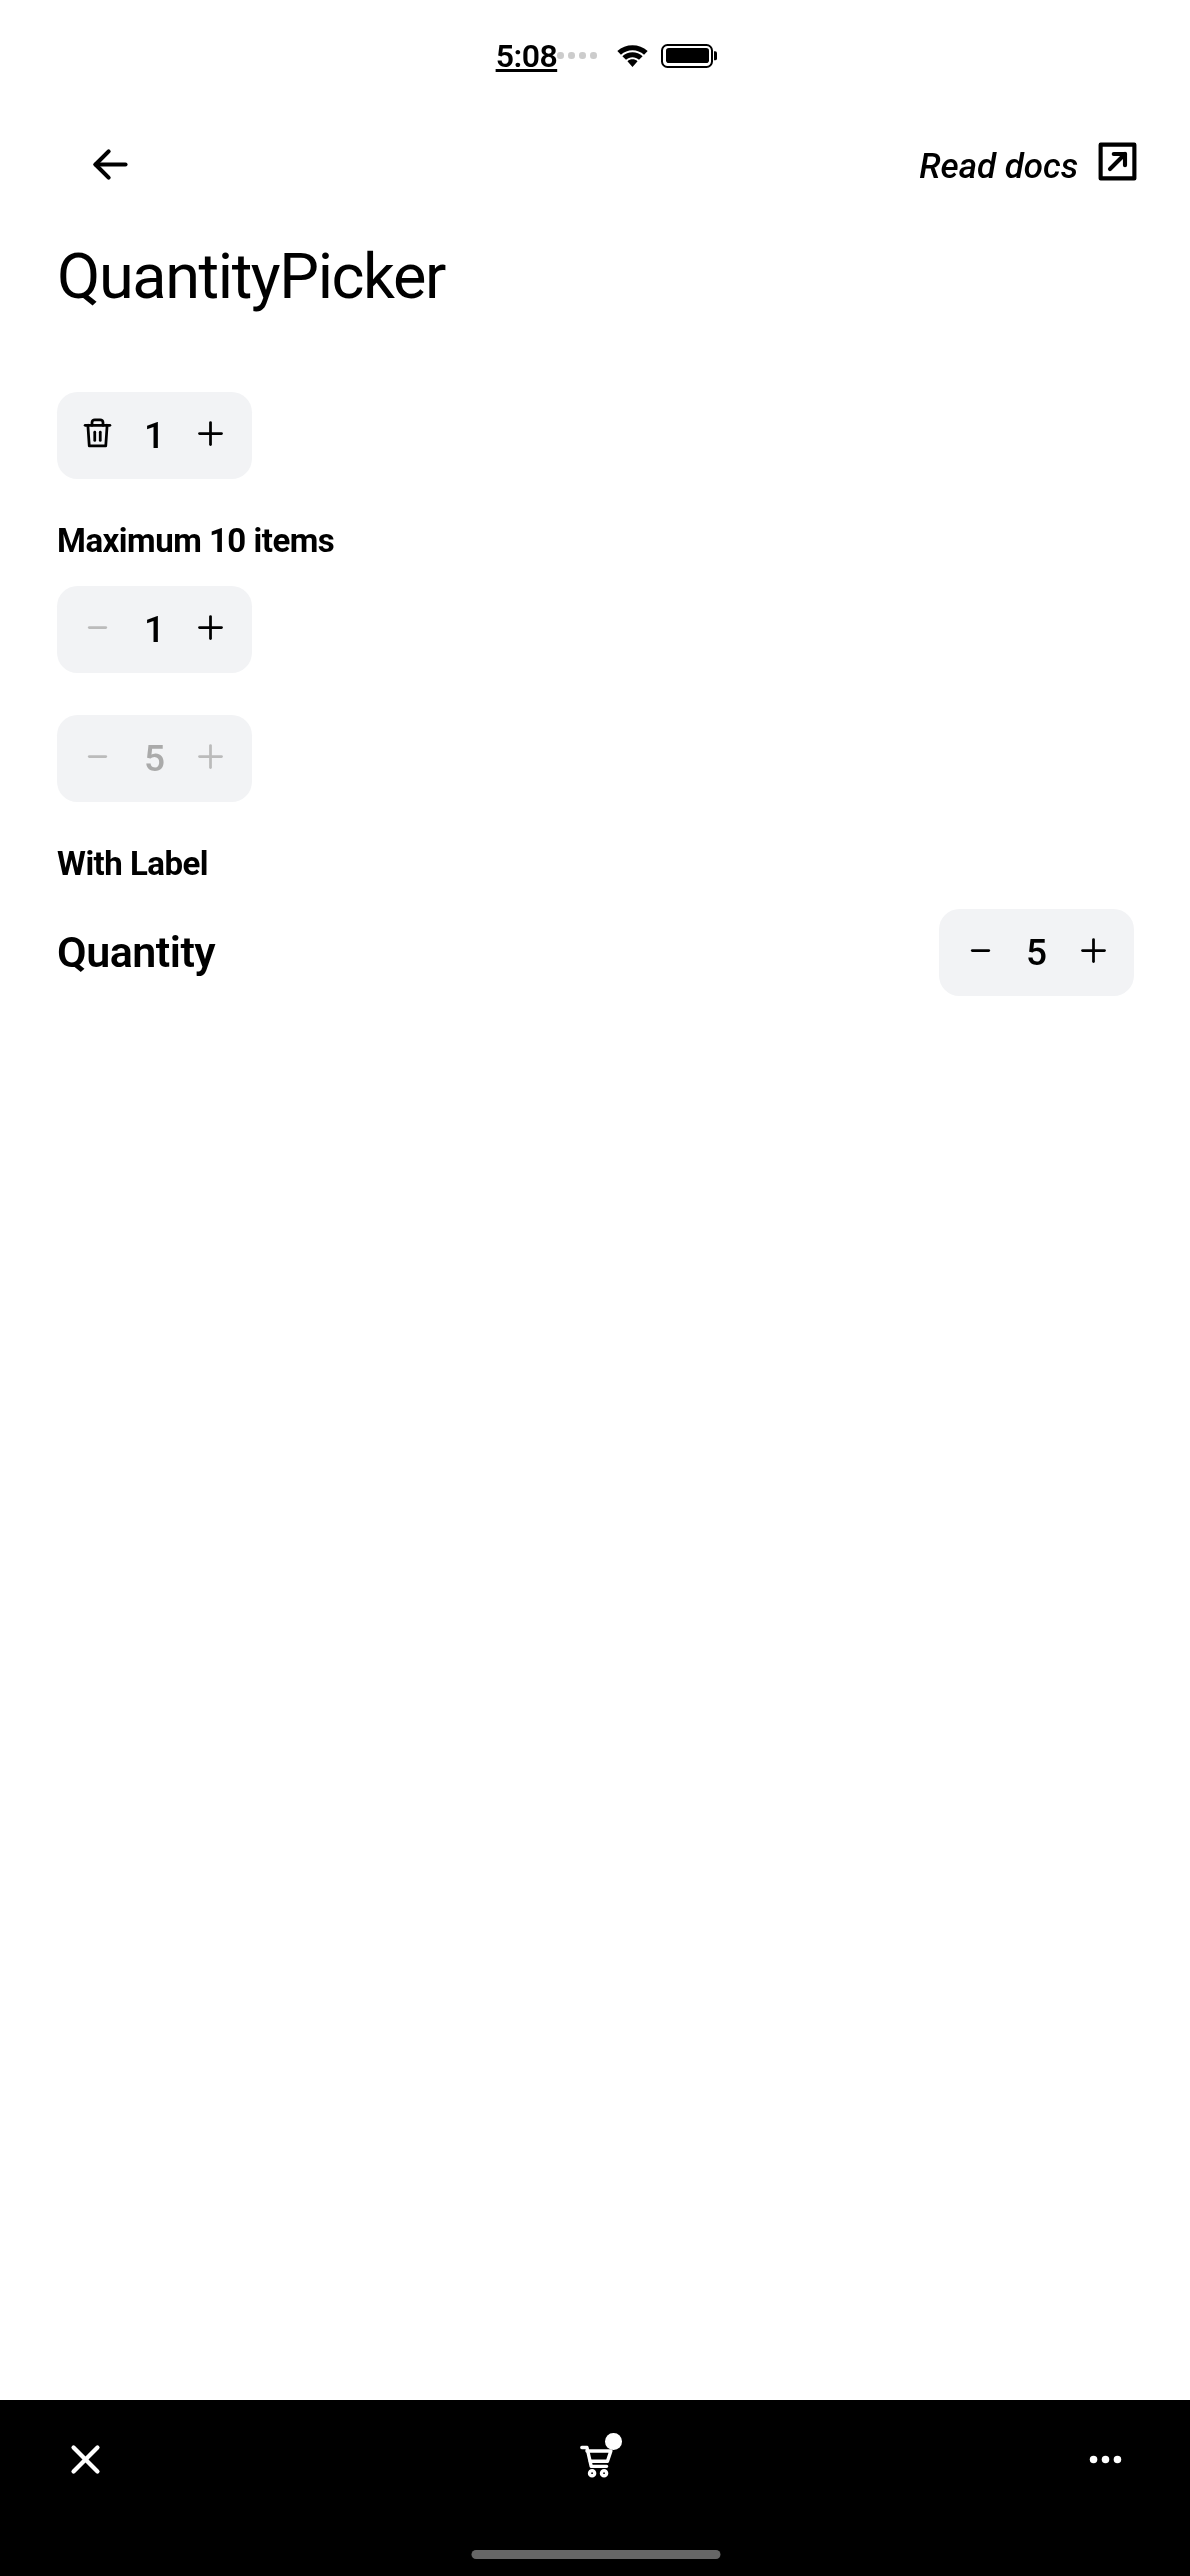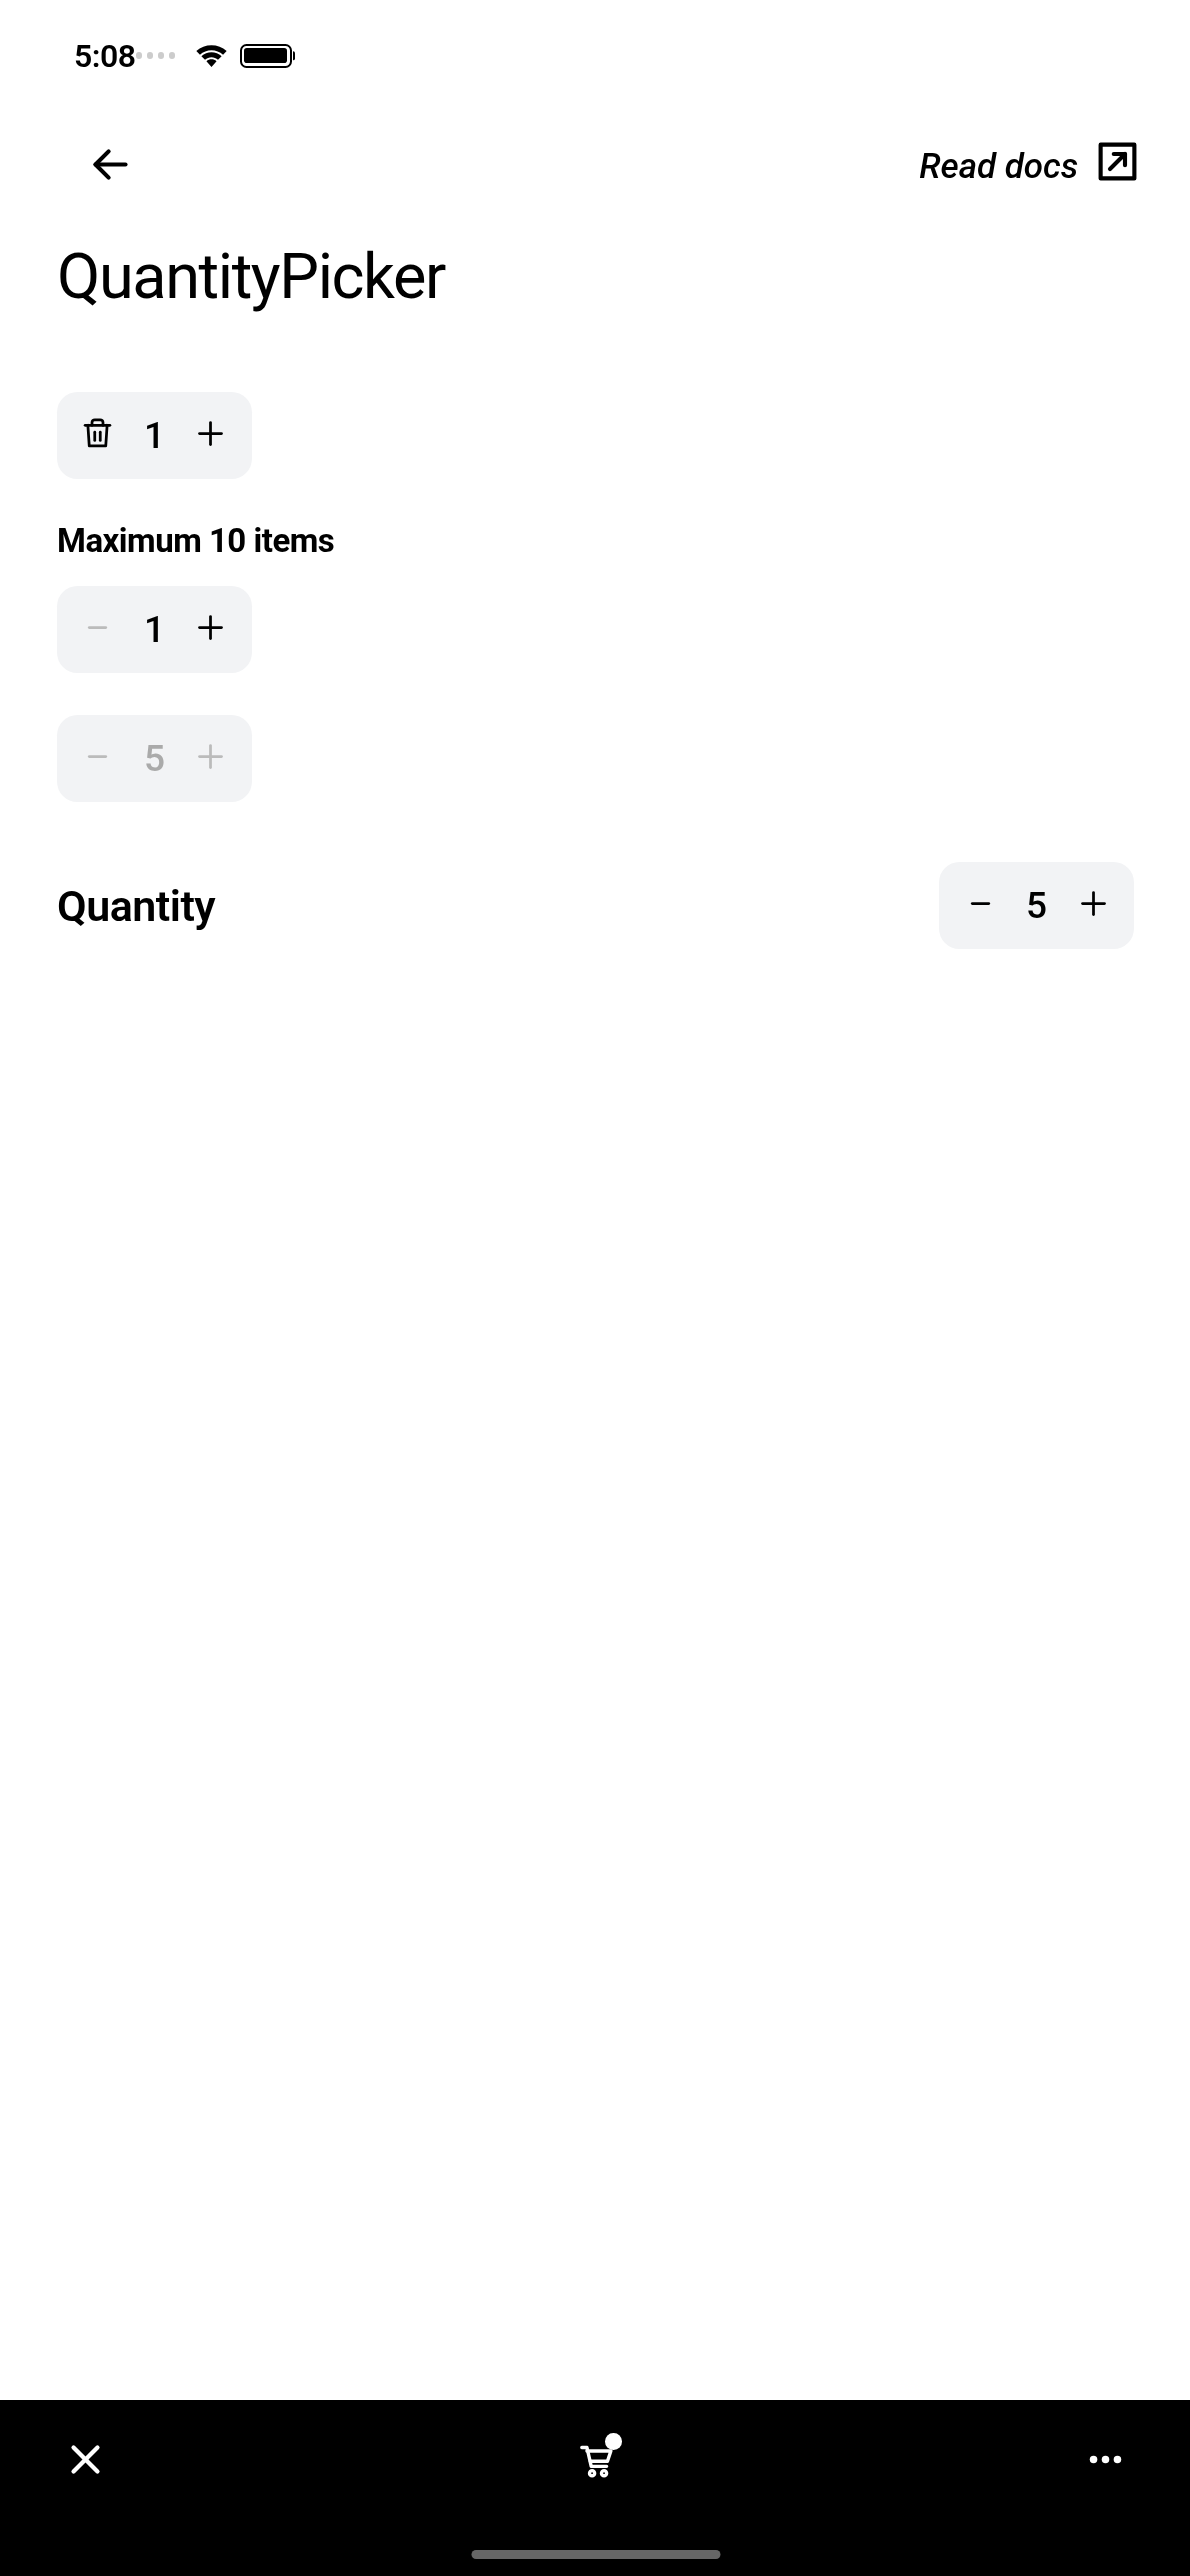--- a/index.html
+++ b/index.html
@@ -12,23 +12,24 @@
     body {
       width: 1191px;
       height: 2576px;
       background: #fff;
       position: relative;
       overflow: hidden;
     }
     .status-bar {
       height: 111px;
       display: flex;
-      justify-content: flex-start;
+      justify-content: center;
       align-items: center;
       padding: 0 56px 0 74px;
+      text-decoration: underline;
     }
     .status-time {
       font-size: 32px;
       font-weight: 600;
       letter-spacing: -0.5px;
     }
     .status-icons {
       display: flex;
       align-items: center;
       gap: 11px;
@@ -300,20 +301,21 @@
         <svg viewBox="0 0 24 24" fill="none" stroke="#000" stroke-width="2" stroke-linecap="round">
             <line x1="12" y1="4" x2="12" y2="20"></line>
             <line x1="4" y1="12" x2="20" y2="12"></line>
           </svg>
       </span>
     </div>
   </div>
 </div>
 
 <div class="section">
+  <div class="section-title">With Label</div>
   <div class="label-row" style="margin-top:18.5px;">
     <div class="label-text">Quantity</div>
     <div class="stepper">
       <div class="stepper-btn">
         <span>
           <svg viewBox="0 0 24 24" fill="none" stroke="#000" stroke-width="2" stroke-linecap="round">
               <line x1="6" y1="12" x2="18" y2="12"></line>
             </svg>
         </span>
       </div>

